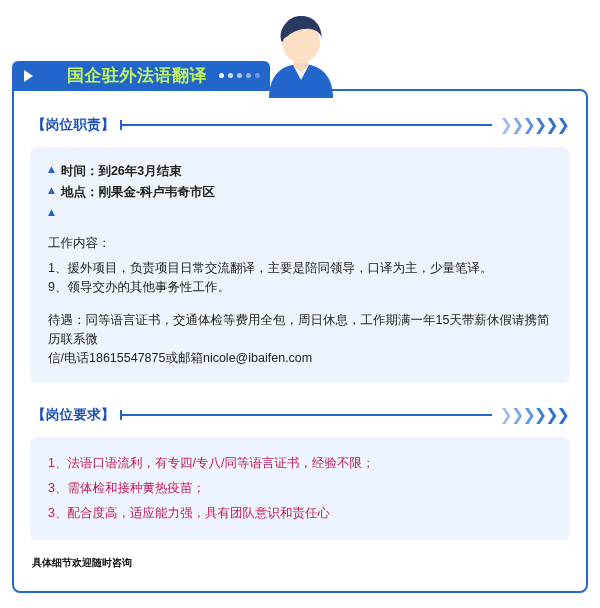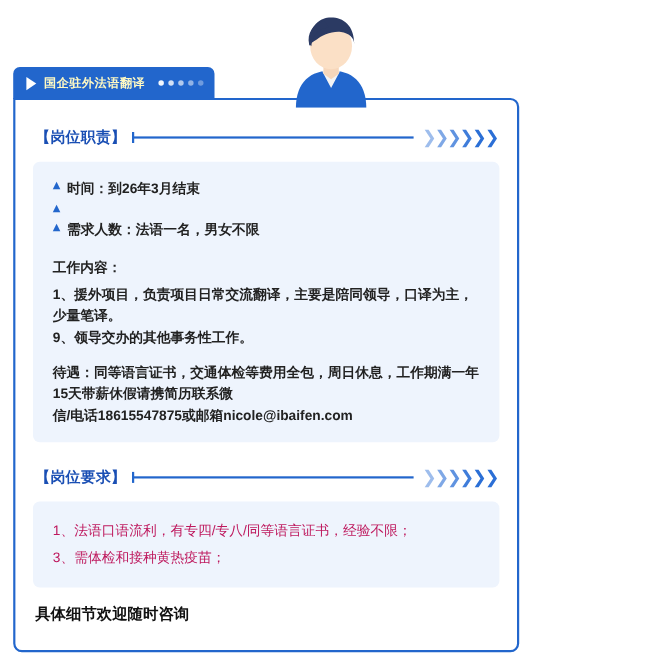--- a/index.html
+++ b/index.html
@@ -40,25 +40,26 @@
     z-index: 4;
   }
   .title-tab .tri {
     width: 0; height: 0;
     border-left: 9px solid #ffffff;
     border-top: 6px solid transparent;
     border-bottom: 6px solid transparent;
     margin-right: 7px;
   }
   .title-tab .tab-text {
-    color: #fef9c3;
-    font-size: 11px;
+    color: #bef264;
+    font-size: 17px;
     font-weight: bold;
     letter-spacing: 0.5px;
     white-space: nowrap;
+    margin-left: 27px;
   }
   .title-tab .dots {
     display: flex;
     align-items: center;
     margin-left: 8px;
   }
   .title-tab .dots span {
     width: 5px; height: 5px;
     border-radius: 50%;
     background: #ffffff;
@@ -68,21 +69,21 @@
   .title-tab .dots span.d2 { opacity: .8; }
   .title-tab .dots span.d3 { opacity: .65; }
   .title-tab .dots span.d4 { opacity: .5; }
   .title-tab .dots span.d5 { opacity: .35; }
 
   
   .card {
     position: absolute;
     left: 12px;
     top: 89px;
-    width: 460px;
+    width: 576px;
     height: 504px;
     border: 2px solid #2266cc;
     border-radius: 0 8px 8px 8px;
     background: #ffffff;
   }
 
   
   .section-head {
     display: flex;
     align-items: center;
@@ -132,21 +133,21 @@
     background: #eef4fd;
     border-radius: 6px;
     padding: 14px 18px 14px 18px;
   }
   .panel p {
     margin: 0;
     font-size: 12.5px;
     color: #222222;
     line-height: 1.55;
   }
-  .panel p.bold { font-weight: bold; }
+  .panel p.bold { font-weight: normal; }
   .panel p.gap { margin-top: 13px; }
   .panel p.gap-sm { margin-top: 6px; }
   .bullet-row {
     display: flex;
     align-items: flex-start;
     font-size: 12.5px;
     color: #222222;
     line-height: 1.7;
     font-weight: bold;
   }
@@ -156,21 +157,21 @@
     margin-right: 6px;
     line-height: 1.9;
     font-family: "DejaVu Sans", sans-serif;
   }
   .req-line {
     font-size: 12.5px;
     color: #be185d;
     line-height: 2.0;
   }
   .closing {
-    font-size: 14px;
+    font-size: 10px;
     color: #111111;
     font-weight: bold;
     margin: 16px 0 0 2px;
   }
   .head-1 { margin-top: 22px; }
   .head-2 { margin-top: 20px; }
 </style>
 </head>
 <body>
 
@@ -217,24 +218,24 @@
     </span>
   </div>
 
   <div class="panel">
     <div class="bullet-row">
       <span class="bt">▲</span>
       <span>时间：到26年3月结束</span>
     </div>
     <div class="bullet-row">
       <span class="bt">▲</span>
+      <span>地点：刚果金-科卢韦奇市区</span>
     </div>
     <div class="bullet-row">
       <span class="bt">▲</span>
-      <span>需求人数：法语一名，男女不限</span>
     </div>
 
     <p class="bold gap">工作内容：</p>
     <p class="bold gap-sm">1、援外项目，负责项目日常交流翻译，主要是陪同领导，口译为主，少量笔译。</p>
     <p class="bold">9、领导交办的其他事务性工作。</p>
 
     <p class="bold gap">待遇：同等语言证书，交通体检等费用全包，周日休息，工作期满一年15天带薪休假请携简历联系微</p>
     <p class="bold">信/电话18615547875或邮箱nicole@ibaifen.com</p>
   </div>
 
@@ -247,19 +248,20 @@
         <span>❯</span>
         <span>❯</span>
         <span>❯</span>
         <span>❯</span>
     </span>
   </div>
 
   <div class="panel">
     <div class="req-line">1、法语口语流利，有专四/专八/同等语言证书，经验不限；</div>
     <div class="req-line">3、需体检和接种黄热疫苗；</div>
+    <div class="req-line">3、配合度高，适应能力强，具有团队意识和责任心</div>
   </div>
 
   <div style="margin:0 16px;">
     <div class="closing">具体细节欢迎随时咨询</div>
   </div>
 
 </div>
 
 </body></html>

